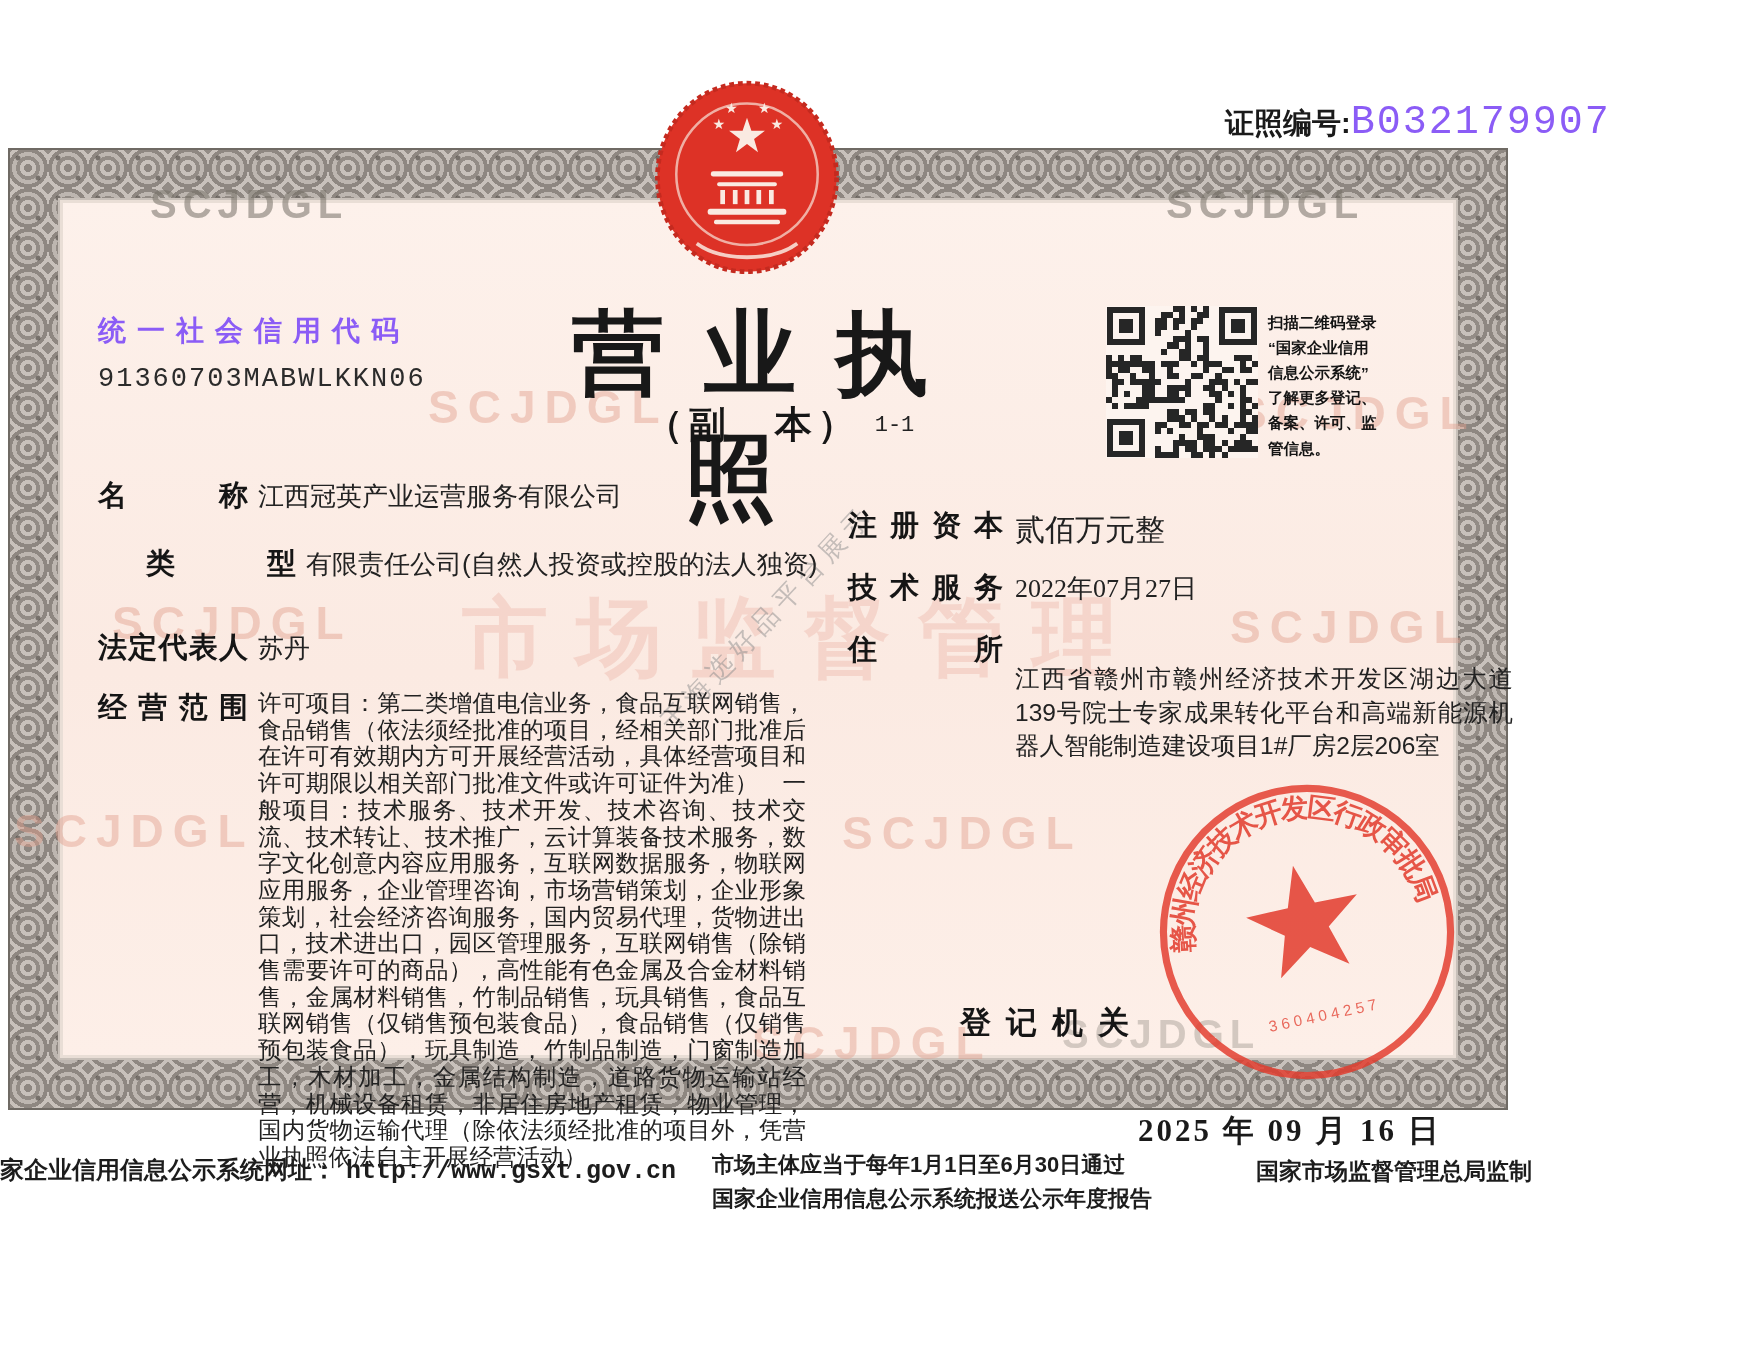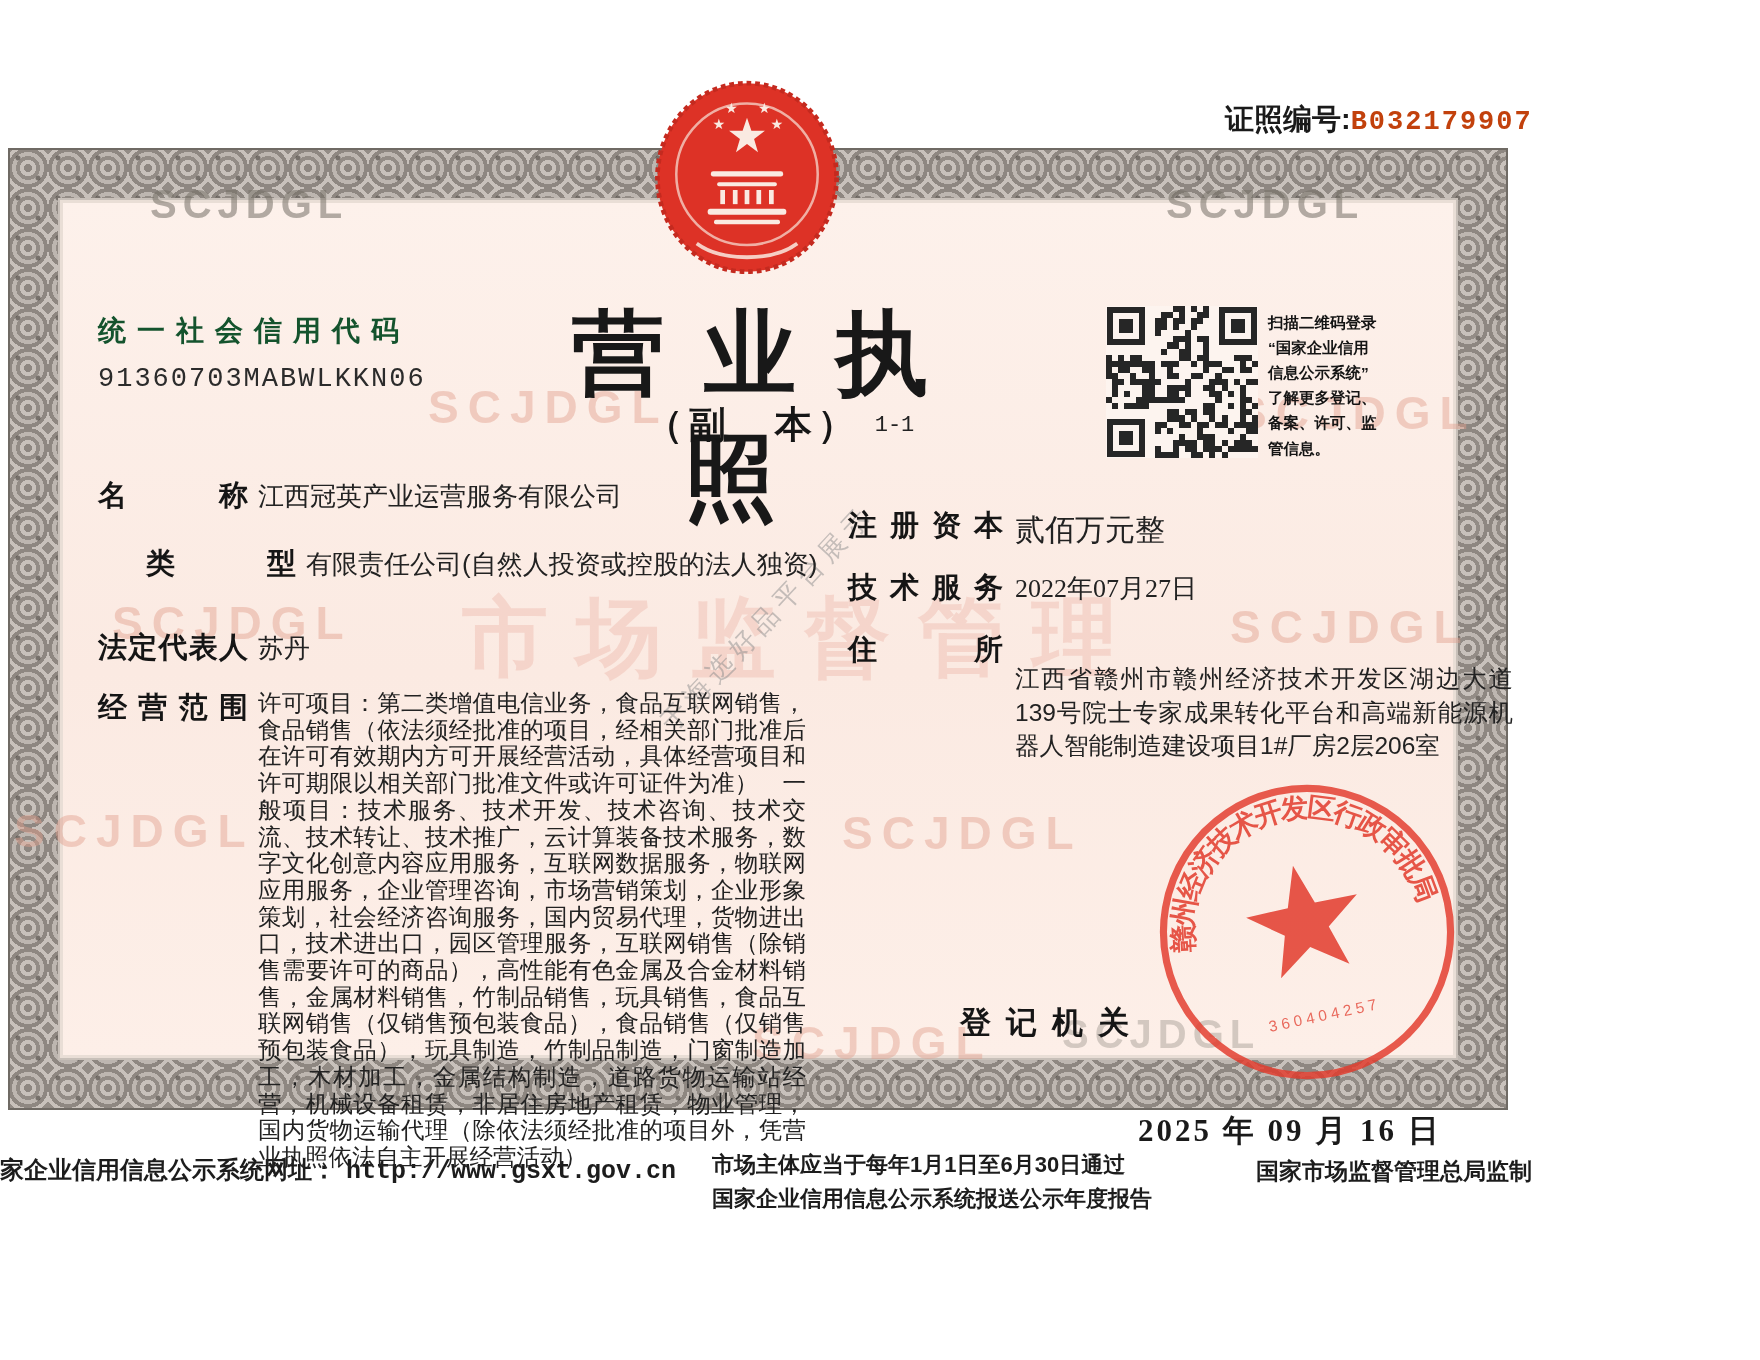--- a/index.html
+++ b/index.html
@@ -2,40 +2,40 @@
 <html><head>
 <meta charset="utf-8">
 <style>
   html,body{margin:0;padding:0;background:#ffffff;}
   .screen{position:relative;width:1760px;height:1360px;background:#ffffff;overflow:hidden;
           font-family:"Liberation Sans",sans-serif;color:#1c1c1c;}
 
   
   .cert-no{position:absolute;left:1225px;top:100px;z-index:7;white-space:nowrap;}
   .cert-no .lbl{font-size:29px;font-weight:bold;color:#1a1a1a;}
-  .cert-no .val{font-size:27px;font-weight:bold;color:#c2410c;font-family:"Liberation Mono",monospace;letter-spacing:2px;}
+  .cert-no .val{font-size:40px;font-weight:normal;color:#8b5cf6;font-family:"Liberation Mono",monospace;letter-spacing:2px;}
 
   
   .frame{position:absolute;left:8px;top:148px;width:1500px;height:962px;z-index:1;
     background-color:#aaa39d;
     background-image:
       radial-gradient(circle at 10px 10px, rgba(60,55,50,.55) 2px, transparent 3px),
       radial-gradient(circle at 30px 30px, rgba(60,55,50,.55) 2px, transparent 3px),
       repeating-radial-gradient(circle at 20px 20px, #8e8781 0 4px, #c8c1bb 4px 8px, #938c86 8px 12px, #bdb6b0 12px 16px);
     background-size:40px 40px,40px 40px,40px 40px;
     box-shadow:inset 0 0 0 2px #6f6a64;}
   .paper{position:absolute;inset:50px;background:linear-gradient(180deg,#fdf1eb 0%,#fbeae2 55%,#fdefe8 100%);
     border:2px solid #c8c0b9;box-shadow:inset 0 0 0 3px #e9ded6;z-index:2;}
 
   
   .emblem{position:absolute;left:652px;top:80px;width:190px;height:198px;z-index:6;}
 
   
   .credit{position:absolute;left:98px;top:312px;z-index:4;}
-  .credit .lbl{font-size:28px;font-weight:bold;letter-spacing:11px;color:#14532d;}
+  .credit .lbl{font-size:28px;font-weight:bold;letter-spacing:11px;color:#8b5cf6;}
   .credit .val{margin-top:14px;font-family:"Liberation Mono",monospace;font-size:27px;letter-spacing:2px;color:#2b2b2b;}
 
   
   .title{position:absolute;left:470px;top:292px;width:560px;text-align:center;z-index:4;
     font-size:92px;font-weight:900;letter-spacing:40px;text-indent:40px;color:#181818;
     font-family:"DejaVu Sans",sans-serif;}
   .subtitle-row{position:absolute;left:600px;top:400px;width:360px;z-index:4;text-align:center;white-space:nowrap;}
   .subtitle{font-size:37px;font-weight:800;letter-spacing:6px;color:#161616;margin-top:35px;}
   .copy-no{font-size:22px;font-family:"Liberation Mono",monospace;color:#222;margin-left:14px;vertical-align:6px;}
 

